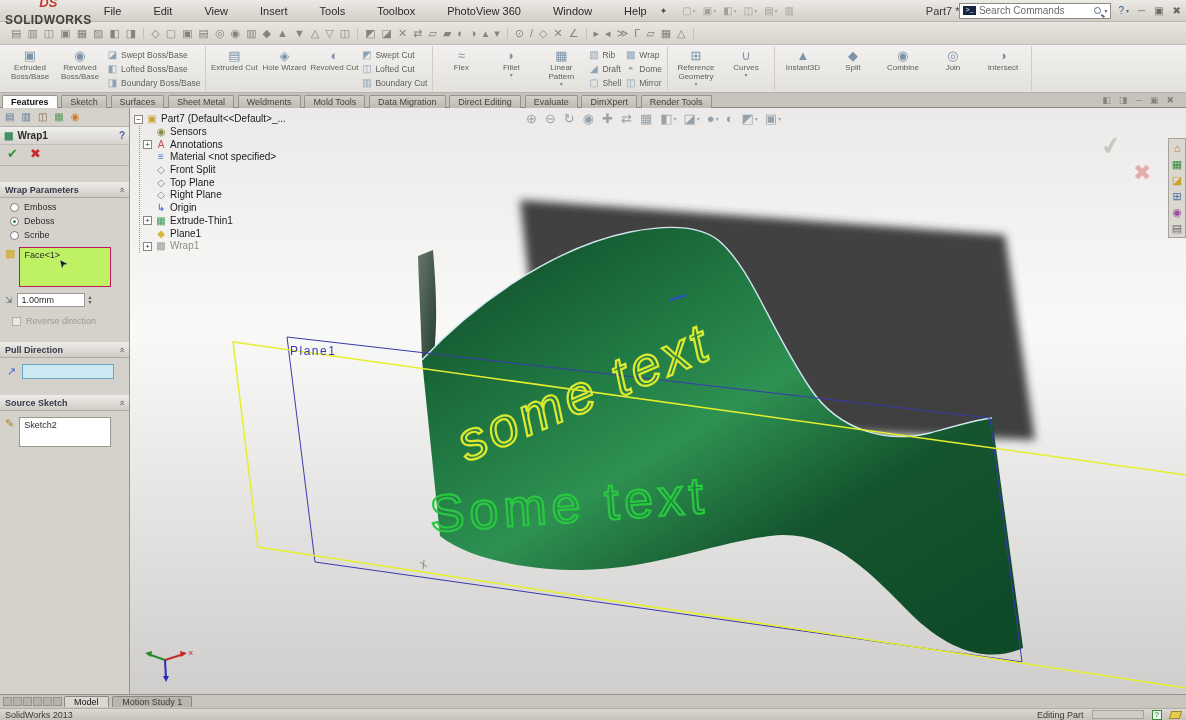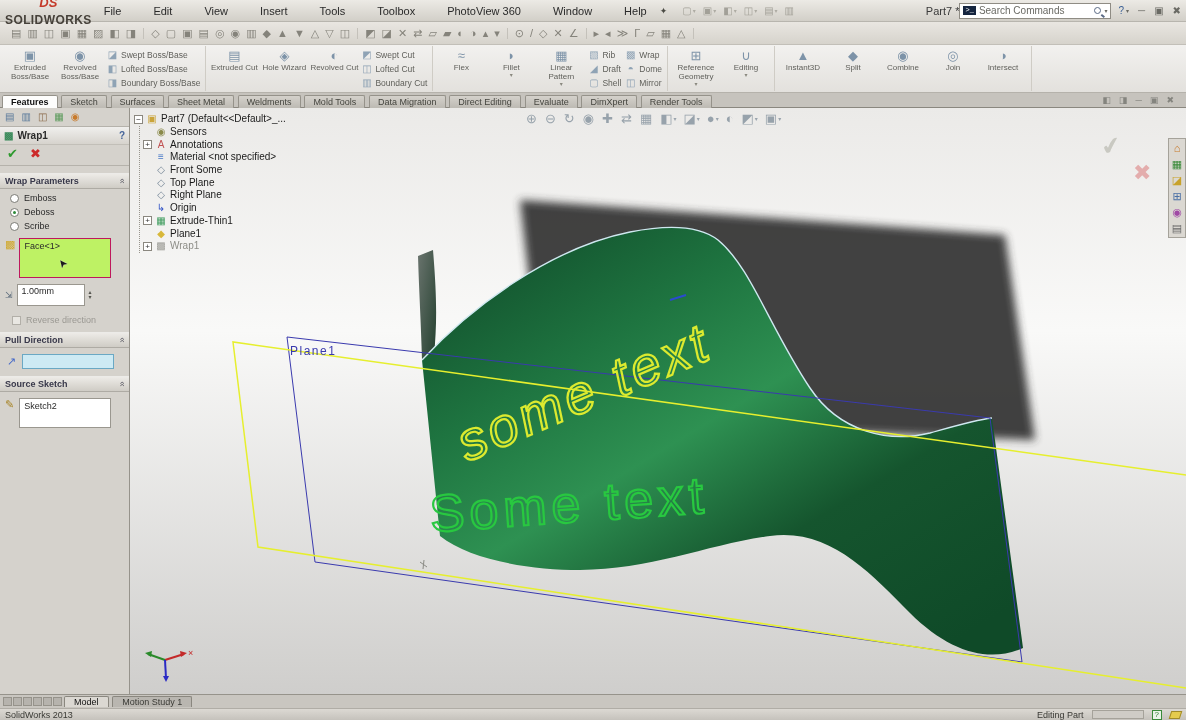--- a/index.html
+++ b/index.html
@@ -89,31 +89,31 @@
   .pm-tab{font-size:10px;line-height:1;}
   .pm-header{display:flex;align-items:center;gap:4px;background:linear-gradient(#f0efed,#d6d3cd);
              padding:3px 4px;font-weight:bold;font-size:10px;border-bottom:1px solid #c2bfb8;}
   .pm-hicon{color:#3a8a5a;font-size:10px;}
   .pm-help{margin-left:auto;color:#46659a;font-weight:bold;}
   .pm-actions{display:flex;gap:12px;padding:3px 7px 5px;border-bottom:1px solid #b5b2ab;}
   .ok{color:#2e9a2e;font-size:13px;line-height:12px;}
   .cancel{color:#cc2a2a;font-size:13px;line-height:12px;}
   .sec-head{display:flex;align-items:center;background:linear-gradient(#edebe7,#cfccc5);
             border-top:1px solid #ecebe8;border-bottom:1px solid #aeaba4;padding:2px 5px;
-            font-weight:bold;font-size:9px;color:#38384a;margin-top:7px;}
+            font-weight:bold;font-size:9px;color:#38384a;margin-top:16px;}
   .sec-chev{margin-left:auto;display:inline-block;transform:rotate(-90deg);font-size:9px;color:#5a5a64;font-weight:normal;}
   .radio-row{display:flex;align-items:center;gap:5px;margin:4px 0 0 10px;font-size:9px;}
   .radio{width:9px;height:9px;flex:0 0 9px;border:1px solid #7a7a74;border-radius:50%;background:#fff;position:relative;}
   .radio.sel::after{content:"";position:absolute;inset:2px;background:#2e8a3a;border-radius:50%;}
   .face-row{display:flex;gap:4px;margin:7px 2px 0 5px;}
   .face-icon{font-size:11px;color:#d0a82a;}
   .face-box{background:#bef264;border:1px solid #be185d;width:92px;height:40px;padding:2px 4px;font-size:9px;}
   .depth-row{display:flex;align-items:center;gap:4px;margin:6px 2px 0 5px;}
   .depth-icon{font-size:9px;color:#5a6a7a;}
-  .depth-box{background:#fff;border:1px solid #9a978f;width:68px;height:22px;font-size:9px;padding:1px 4px;}
+  .depth-box{background:#fff;border:1px solid #9a978f;width:68px;height:14px;font-size:9px;padding:1px 4px;}
   .spin{display:flex;flex-direction:column;font-size:6px;color:#55554f;line-height:5px;}
   .chk-row{display:flex;gap:5px;align-items:center;margin:9px 0 3px 12px;color:#9b9993;font-size:9px;}
   .chk{width:9px;height:9px;border:1px solid #b2afa8;background:#e9e7e2;}
   .pull-row{display:flex;gap:6px;align-items:center;margin:6px 2px 4px 7px;}
   .pull-icon{color:#4468c8;font-size:11px;}
   .active-box{background:#cdeaf4;border:1px solid #6aa8c4;width:92px;height:15px;}
   .sketch-row{display:flex;gap:5px;margin:6px 2px 0 5px;}
   .sketch-icon{font-size:11px;color:#a8862a;}
   .sketch-box{background:#fff;border:1px solid #9a978f;width:92px;height:30px;padding:2px 4px;font-size:9px;}
   .cursor{position:absolute;left:58px;top:149px;font-size:11px;color:#1a1a1a;
@@ -372,21 +372,21 @@
     </div>
     <div class="rb-group">
       <div class="rb-cluster">
         <div class="rb-large">
           <span class="rb-ic">⊞</span>
           <span class="rb-lbl">Reference Geometry</span>
           <span class="rb-caret">▾</span>
         </div>
         <div class="rb-large">
           <span class="rb-ic">∪</span>
-          <span class="rb-lbl">Editing</span>
+          <span class="rb-lbl">Curves</span>
           <span class="rb-caret">▾</span>
         </div>
       </div>
     </div>
     <div class="rb-group">
       <div class="rb-cluster">
         <div class="rb-large">
           <span class="rb-ic">▲</span>
           <span class="rb-lbl">Instant3D</span>
           <span class="rb-caret"></span>
@@ -679,21 +679,21 @@
 
             <div class="tree-row">
               <span class="exp"></span>
               <span class="ticon" style="color: rgb(74, 122, 200);">≡</span>
               <span class="tlabel">Material &lt;not specified&gt;</span>
             </div>
 
             <div class="tree-row">
               <span class="exp"></span>
               <span class="ticon" style="color: rgb(122, 138, 154);">◇</span>
-              <span class="tlabel">Front Some</span>
+              <span class="tlabel">Front Split</span>
             </div>
 
             <div class="tree-row">
               <span class="exp"></span>
               <span class="ticon" style="color: rgb(122, 138, 154);">◇</span>
               <span class="tlabel">Top Plane</span>
             </div>
 
             <div class="tree-row">
               <span class="exp"></span>

